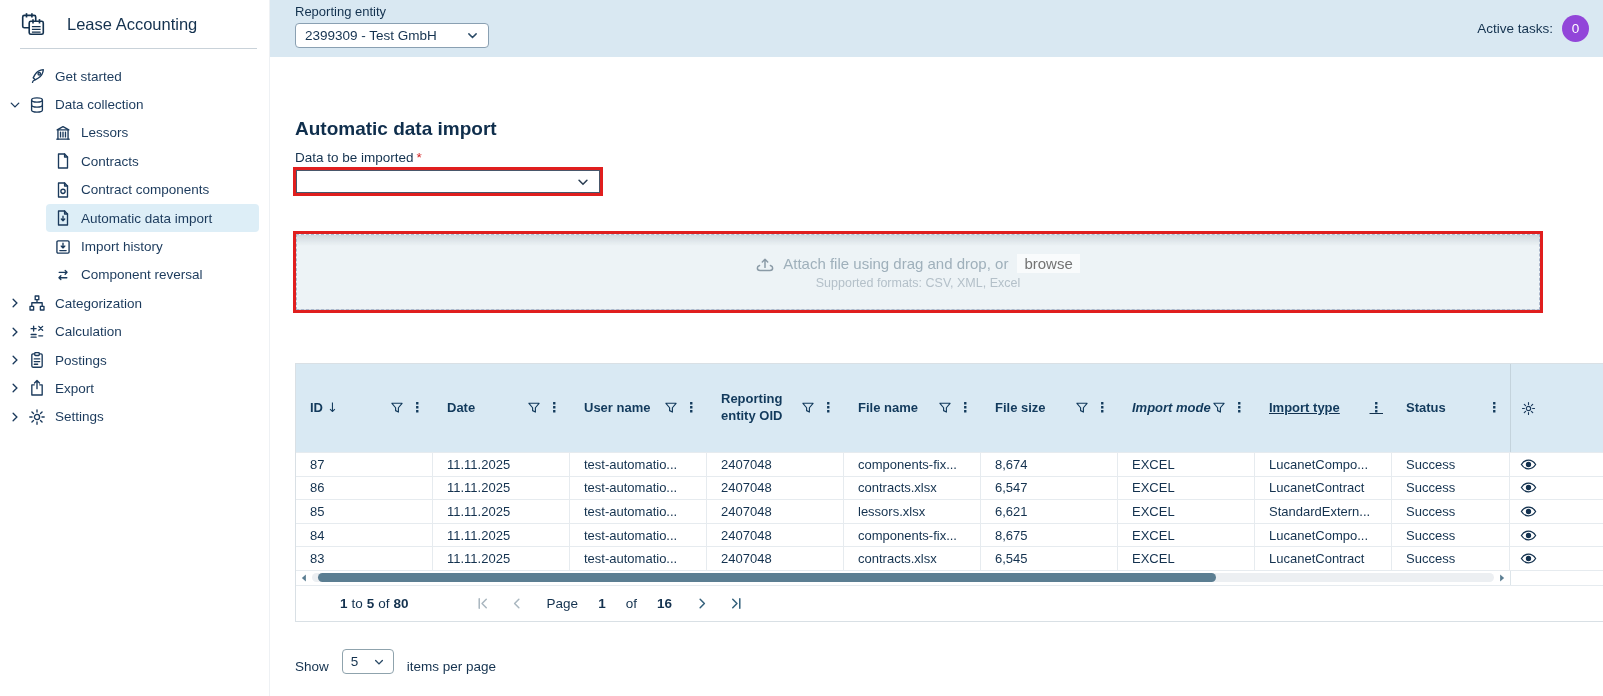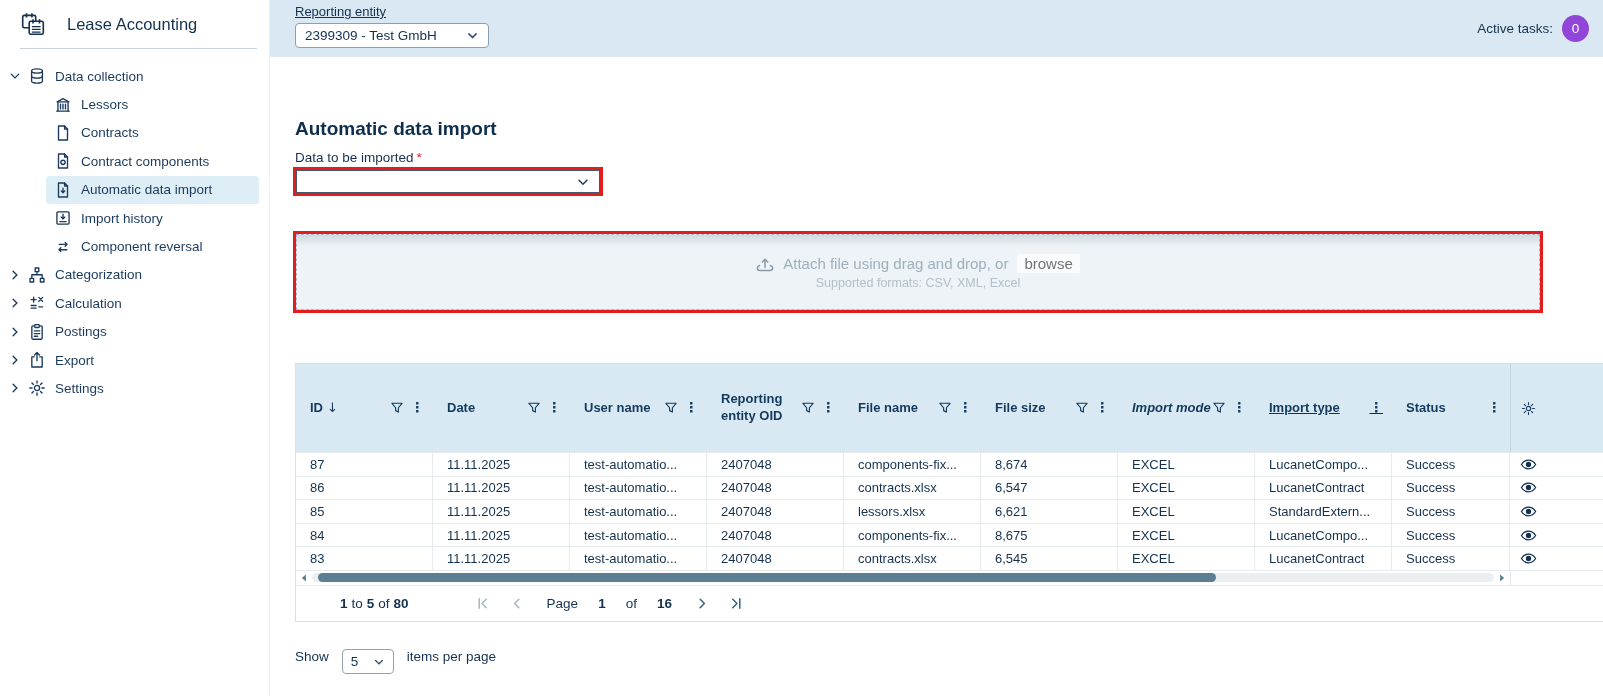--- a/index.html
+++ b/index.html
@@ -19,21 +19,21 @@
   .nav-item { display:flex; align-items:center; height:28.4px; font-size:13.5px; color:#1b3a5c; cursor:pointer; border-radius:4px; }
   .nav-item.lvl1 { margin:0 10px 0 6px; }
   .nav-item.lvl2 { margin:0 10px 0 46px; padding-left:8px; }
   .nav-item.selected { background:#ddeef7; }
   .chev-slot { width:22px; display:flex; align-items:center; justify-content:flex-start; padding-left:3px; }
   .nav-icon { width:18px; height:18px; margin-right:9px; display:flex; align-items:center; justify-content:center; flex:0 0 auto; }
   .nav-label { white-space:nowrap; }
 
   
   .topbar { position:absolute; left:270px; top:0; width:1333px; height:57px; background:#d9e8f2; z-index:2; }
-  .re-label { position:absolute; left:25px; top:4px; font-size:13px;text-decoration:underline; }
+  .re-label { position:absolute; left:25px; top:4px; font-size:13px; }
   .re-select { position:absolute; left:25px; top:23px; width:194px; height:25px; background:#fff; border:1px solid #87九ab; border:1px solid #8aa0b2; border-radius:4px; display:flex; align-items:center; justify-content:space-between; padding:0 9px; font-size:13.5px; cursor:pointer; }
   .active-tasks { position:absolute; right:14px; top:0; height:57px; display:flex; align-items:center; gap:9px; font-size:13.5px; }
   .task-badge { width:27px; height:27px; border-radius:50%; background:#9246d9; color:#fff; display:flex; align-items:center; justify-content:center; font-size:13.5px; }
 
   
   .content { position:absolute; left:270px; top:57px; width:1333px; height:639px; background:#fff; }
   .page-title { position:absolute; left:25px; top:48px; font-size:19px; font-weight:700; color:#0f2e4c; }
   .field-label { position:absolute; left:25px; top:93px; font-size:13.5px; }
   .req-marker { color:#d21f1f; margin-left:3px; }
 
@@ -69,21 +69,21 @@
   .scroll-thumb { position:absolute; left:6px; top:0; height:9px; width:76%; background:#5b7e92; border-radius:5px; cursor:grab; }
   .scroll-spacer { width:36px; border-left:1px solid #dde5ea; }
 
   .pagination { display:flex; align-items:center; height:36px; border-top:1px solid #e6ebef; font-size:13.5px; }
   .range { display:flex; gap:4px; margin-left:44px; }
   .bold { font-weight:700; }
   .page-nav { display:flex; align-items:center; gap:19px; margin-left:66px; }
   .pg-btn { display:flex; cursor:pointer; }
   .page-ind { display:flex; gap:20px; margin:0 4px; }
 
-  .footer-row { position:absolute; left:25px; top:592px; display:flex; align-items:flex-start; gap:13px; font-size:13.5px; }
+  .footer-row { position:absolute; left:25px; top:592px; display:flex; align-items:flex-end; gap:13px; font-size:13.5px; }
   .size-select { width:52px; height:25px; background:#fff; border:1px solid #8fa3ad; border-radius:4px; display:flex; align-items:center; justify-content:space-between; padding:0 8px; cursor:pointer; }
 </style>
 </head>
 <body>
 
 <aside class="sidebar">
   <div class="logo-row">
     <span class="nav-icon" style="width:26px;height:26px;">
       <svg width="26" height="26" viewBox="0 0 24 24" fill="none" stroke="#14324f" stroke-width="1.5">
         <rect x="2.5" y="4" width="12" height="11.5" rx="1.5"></rect>
@@ -92,20 +92,31 @@
         <rect x="8.5" y="9.5" width="13" height="12" rx="1.5" fill="#fff"></rect>
         <line x1="12" y1="7.5" x2="12" y2="11.5"></line>
           <line x1="18" y1="7.5" x2="18" y2="11.5"></line>
         <path d="M11 14.5h8M11 17h8M11 19.5h8" stroke-width="1.1"></path>
       </svg>
     </span>
     <span class="logo-title">Lease Accounting</span>
   </div>
   <hr class="sidebar-divider">
   <nav class="nav">
+      <div class="nav-item lvl1">
+        <span class="chev-slot"></span>
+        <span class="nav-icon">
+          <svg width="18" height="18" viewBox="0 0 16 16" fill="none" stroke="#1b3a5c" stroke-width="1.2" stroke-linecap="round" stroke-linejoin="round">
+            <path d="M13.6 2.4c-3 .2-5.6 1.7-7.4 4.4L4.6 9.6l1.8 1.8 2.8-1.6c2.7-1.8 4.2-4.4 4.4-7.4z"></path>
+            <circle cx="10" cy="6" r="1.1"></circle>
+            <path d="M4 13.7c.2-1.1.8-1.8 1.8-2"></path>
+          </svg>
+        </span>
+        <span class="nav-label">Get started</span>
+      </div>
       <div class="nav-item lvl1">
         <span class="chev-slot">
           <svg width="12" height="12" viewBox="0 0 16 16" fill="none" stroke="#1b3a5c" stroke-width="1.8" stroke-linecap="round">
             <path d="M3 5.5 8 10.5 13 5.5"></path>
           </svg>
         </span>
         <span class="nav-icon">
           <svg width="18" height="18" viewBox="0 0 16 16" fill="none" stroke="#1b3a5c" stroke-width="1.2" stroke-linecap="round" stroke-linejoin="round">
             <ellipse cx="8" cy="3.6" rx="4.8" ry="1.9"></ellipse>
             <path d="M3.2 3.6v8.8c0 1 2.1 1.9 4.8 1.9s4.8-.9 4.8-1.9V3.6"></path>

